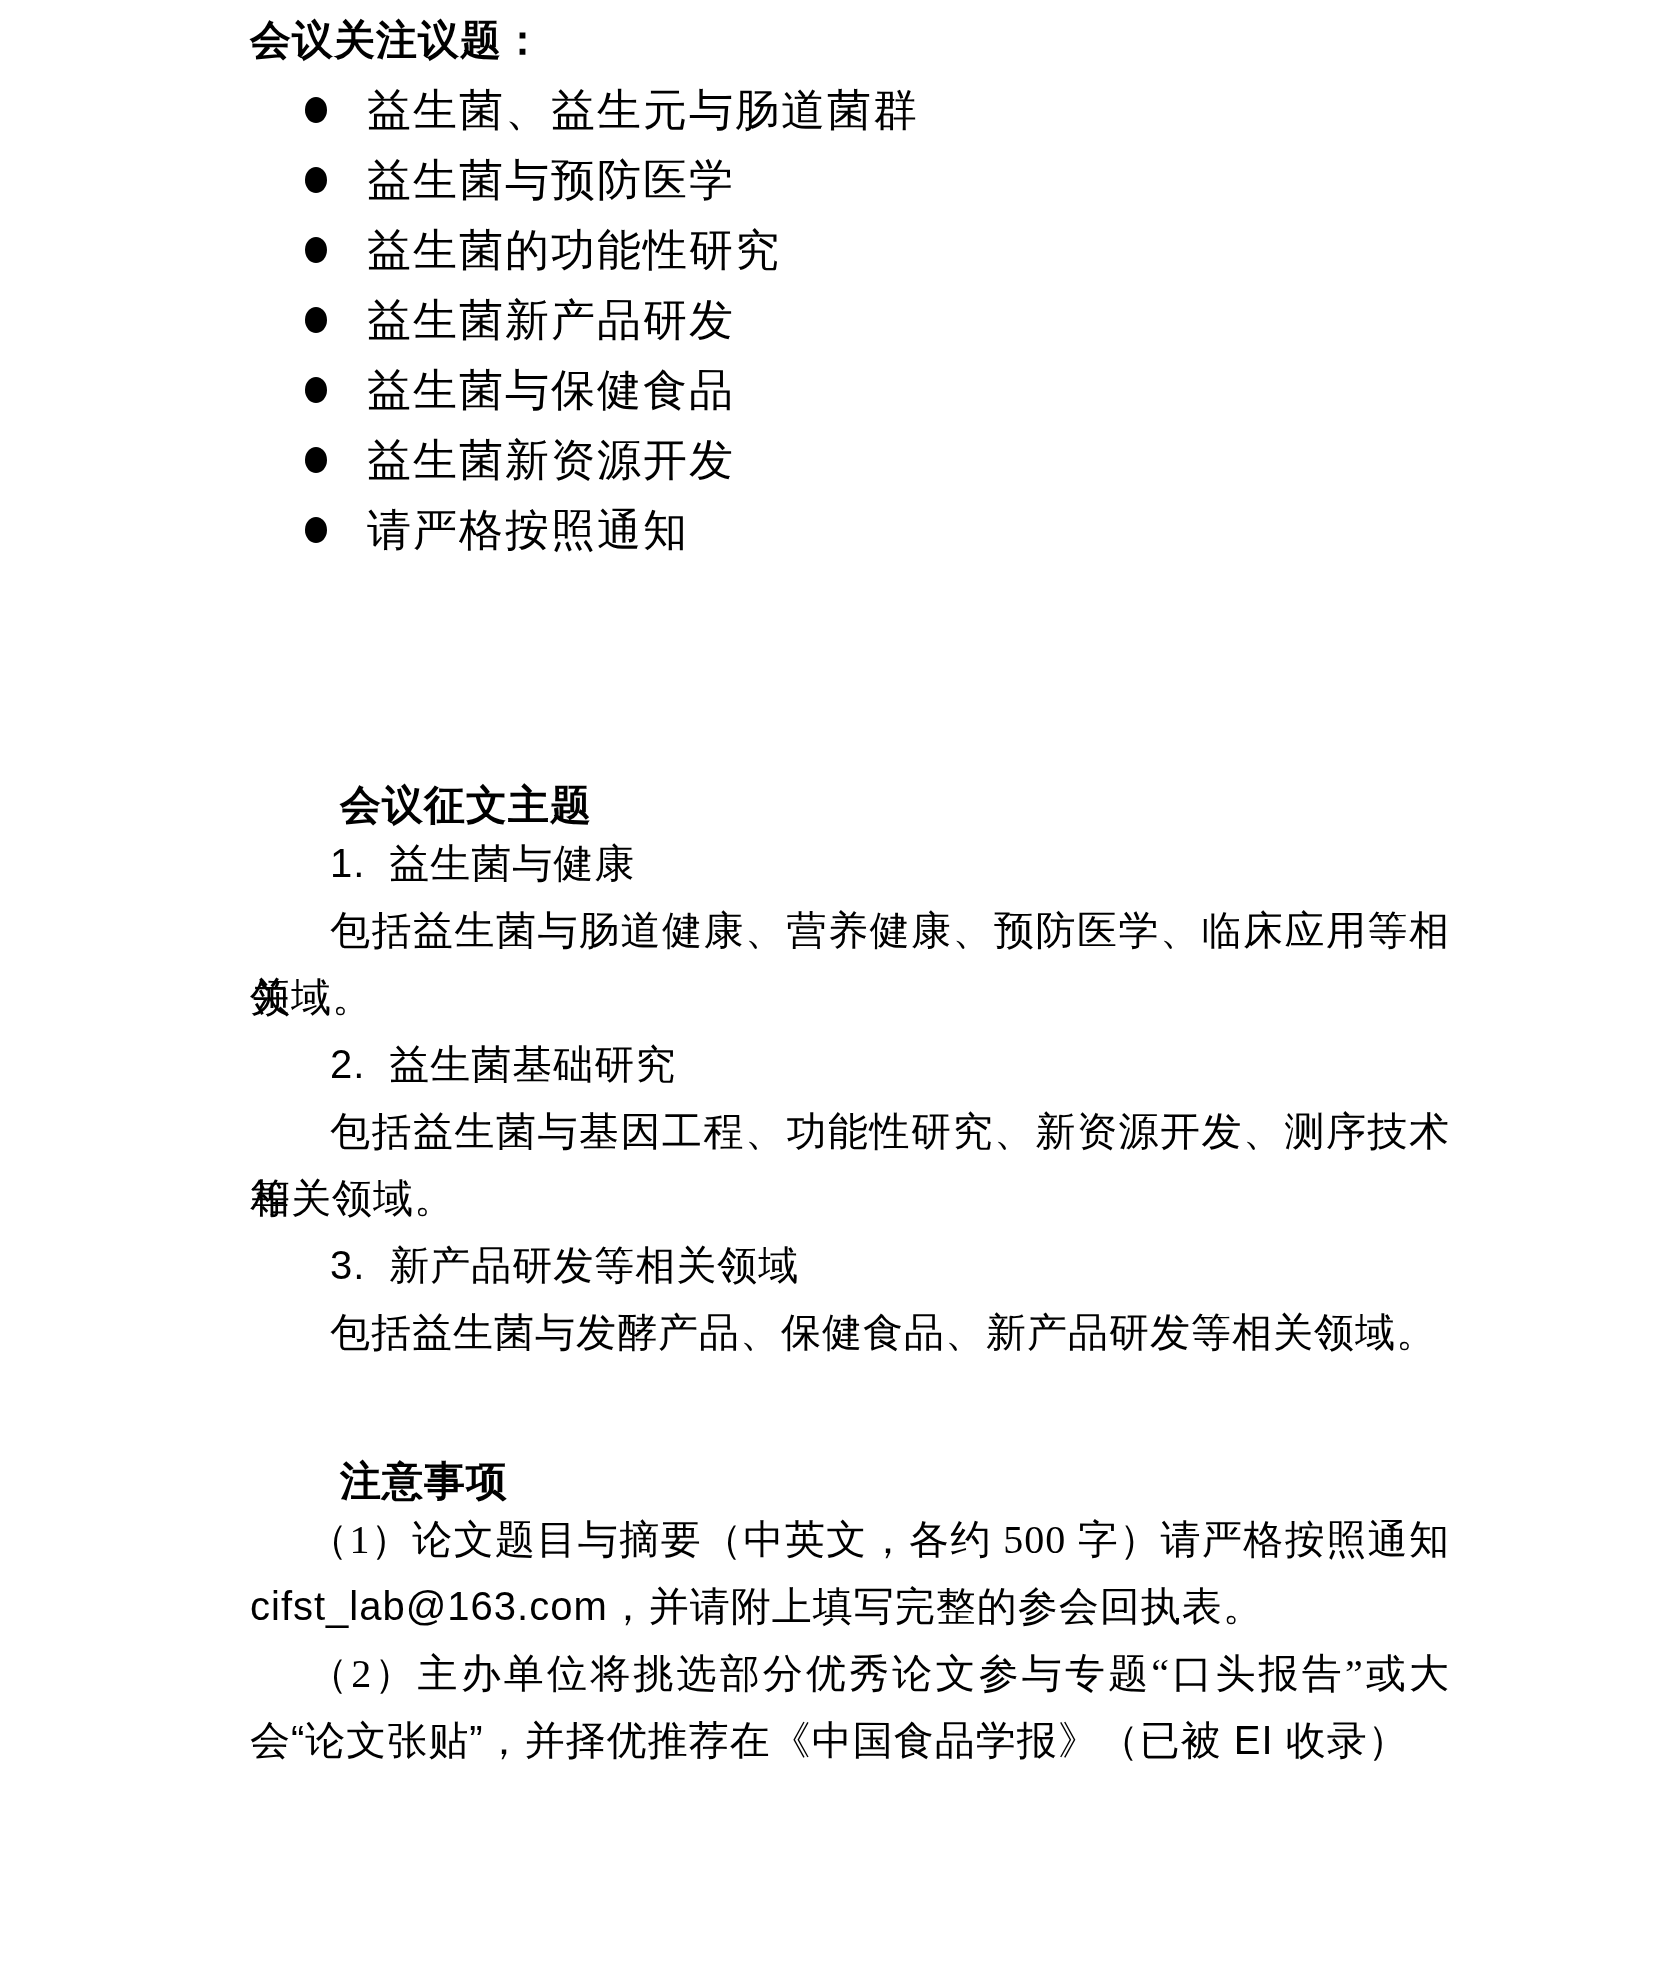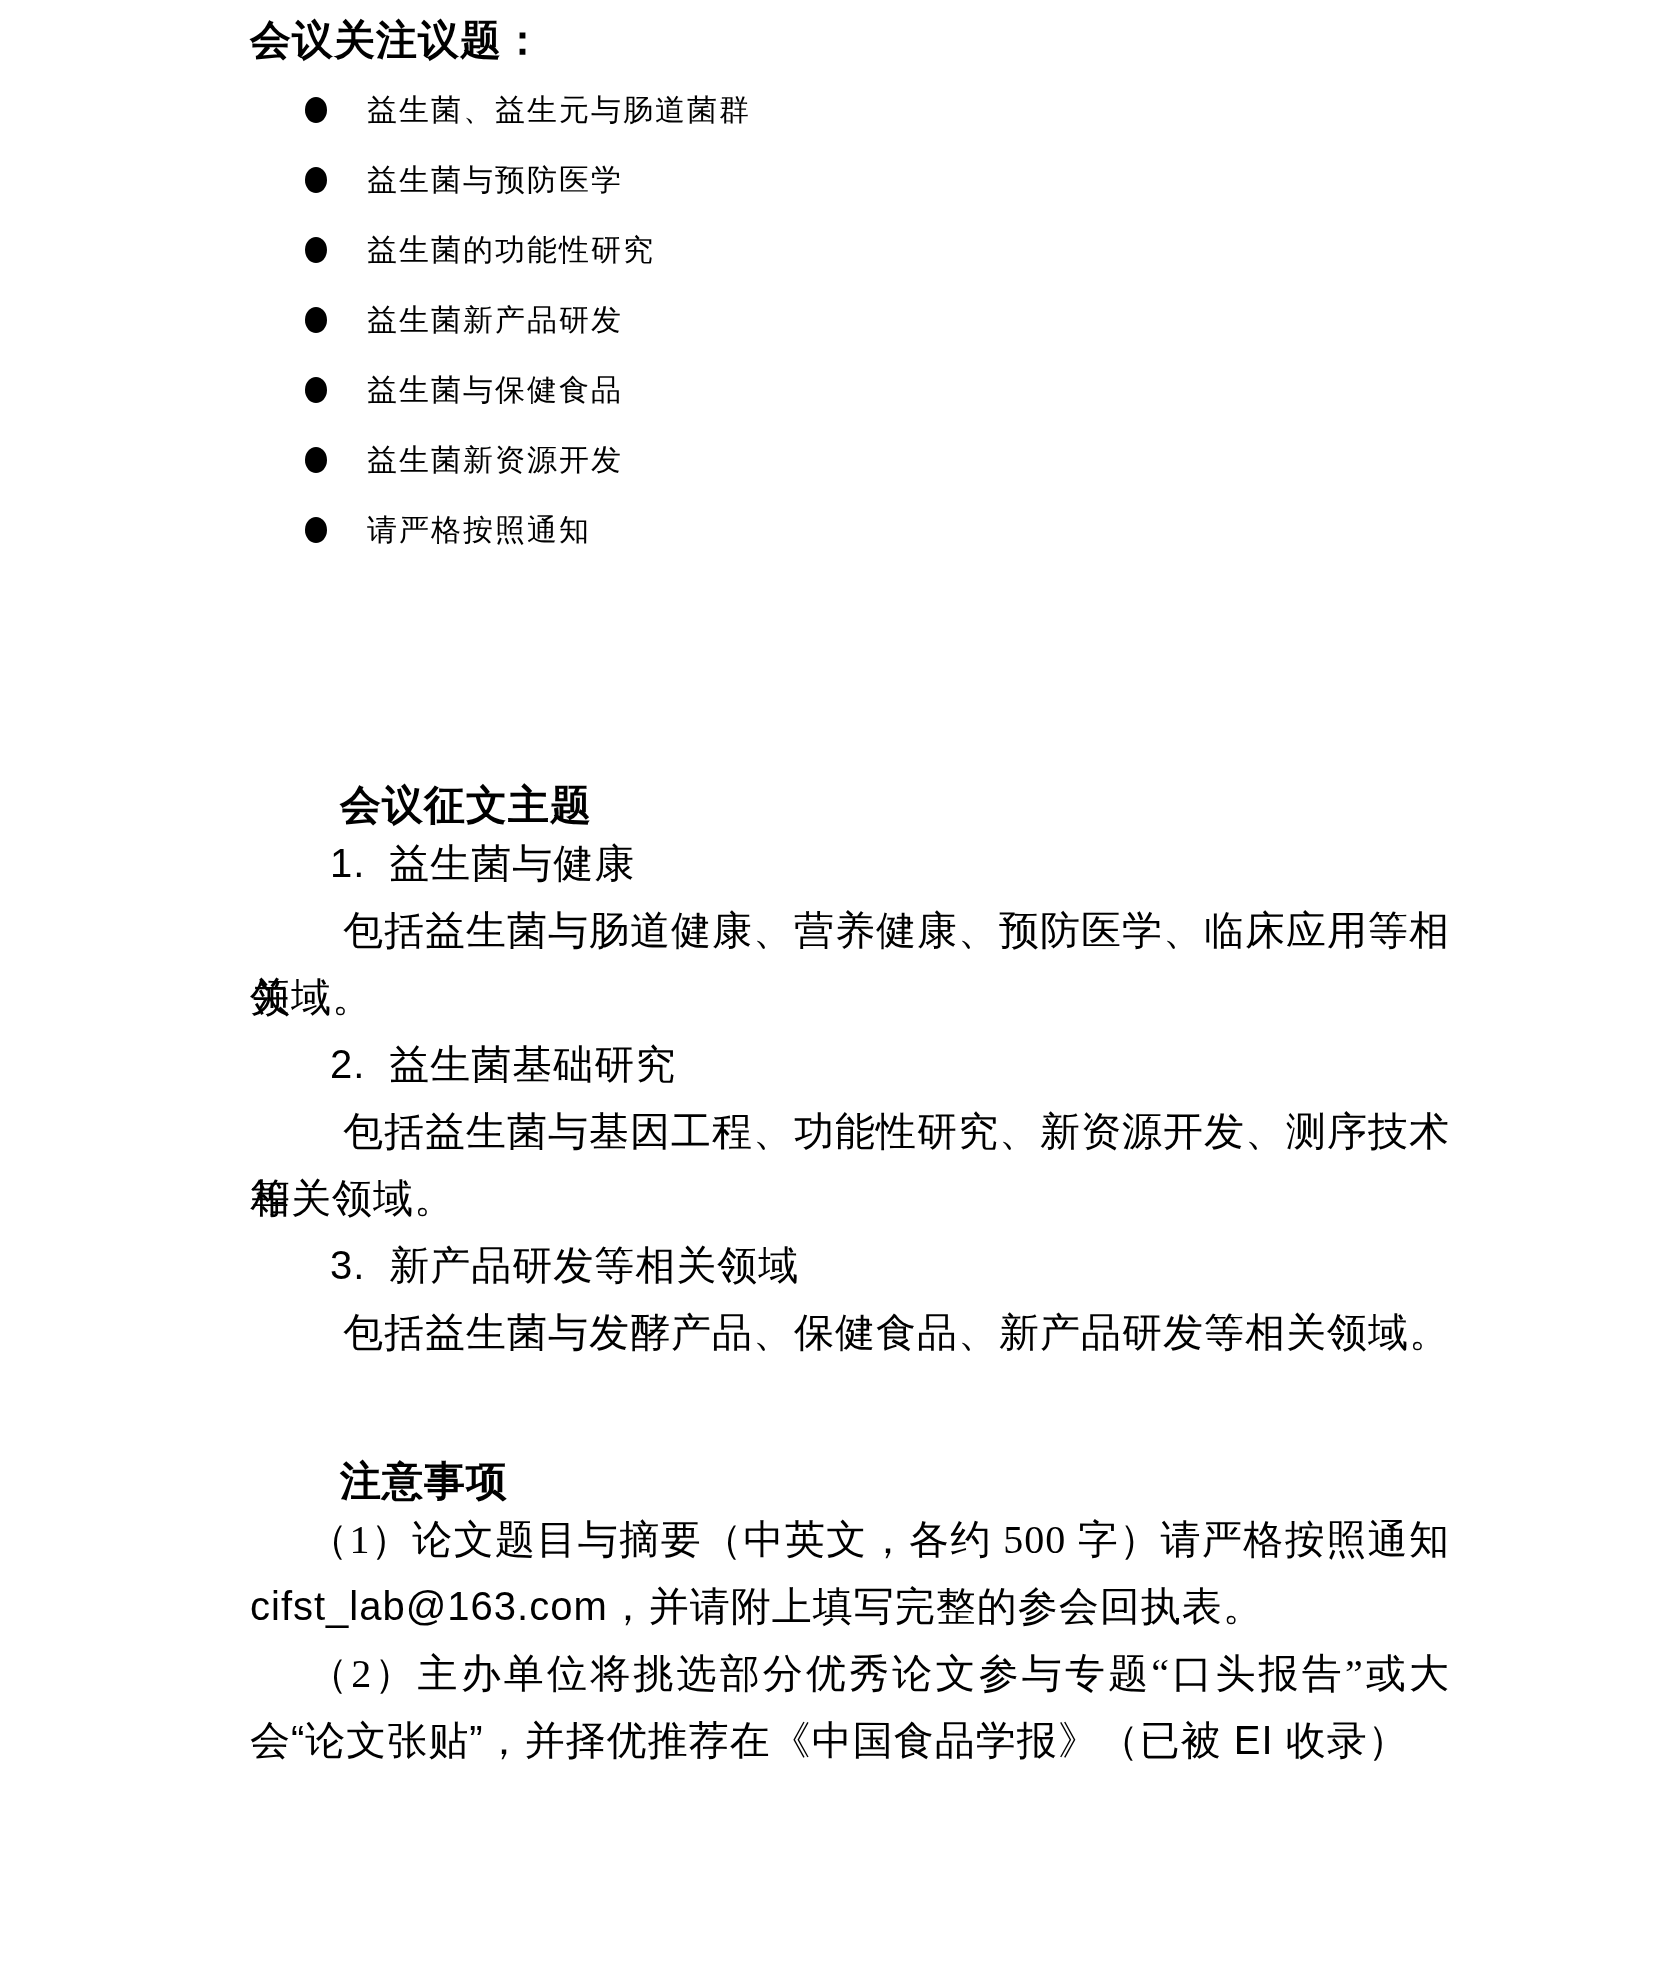--- a/index.html
+++ b/index.html
@@ -46,39 +46,39 @@
   }
   .bullet-dot {
     flex: 0 0 auto;
     width: 22px;
     height: 26px;
     border-radius: 50%;
     background: #000000;
     margin-right: 40px;
   }
   .bullet-text {
-    font-size: 30px;
+    font-size: 44px;
     letter-spacing: 2px;
     white-space: nowrap;
   }
   
   .doc-line {
     font-size: 40px;
     line-height: 67px;
     height: 67px;
     letter-spacing: 1px;
     white-space: nowrap;
   }
   .doc-line.justified {
     white-space: normal;
     text-align: justify;
     text-align-last: justify;
     font-family: Liberation Serif, serif;
   }
-  .doc-line.para-indent { text-indent: 80px; text-align: right; }
+  .doc-line.para-indent { text-indent: 80px; }
   .doc-line.note-indent { text-indent: 58px; }
   .num-line { padding-left: 80px; }
   .num-line .item-number { display: inline-block; margin-right: 24px; }
   
   .gap-before-cfp   { height: 200px; }
   .gap-before-notes { height: 90px; }
 </style>
 </head>
 <body>
 

